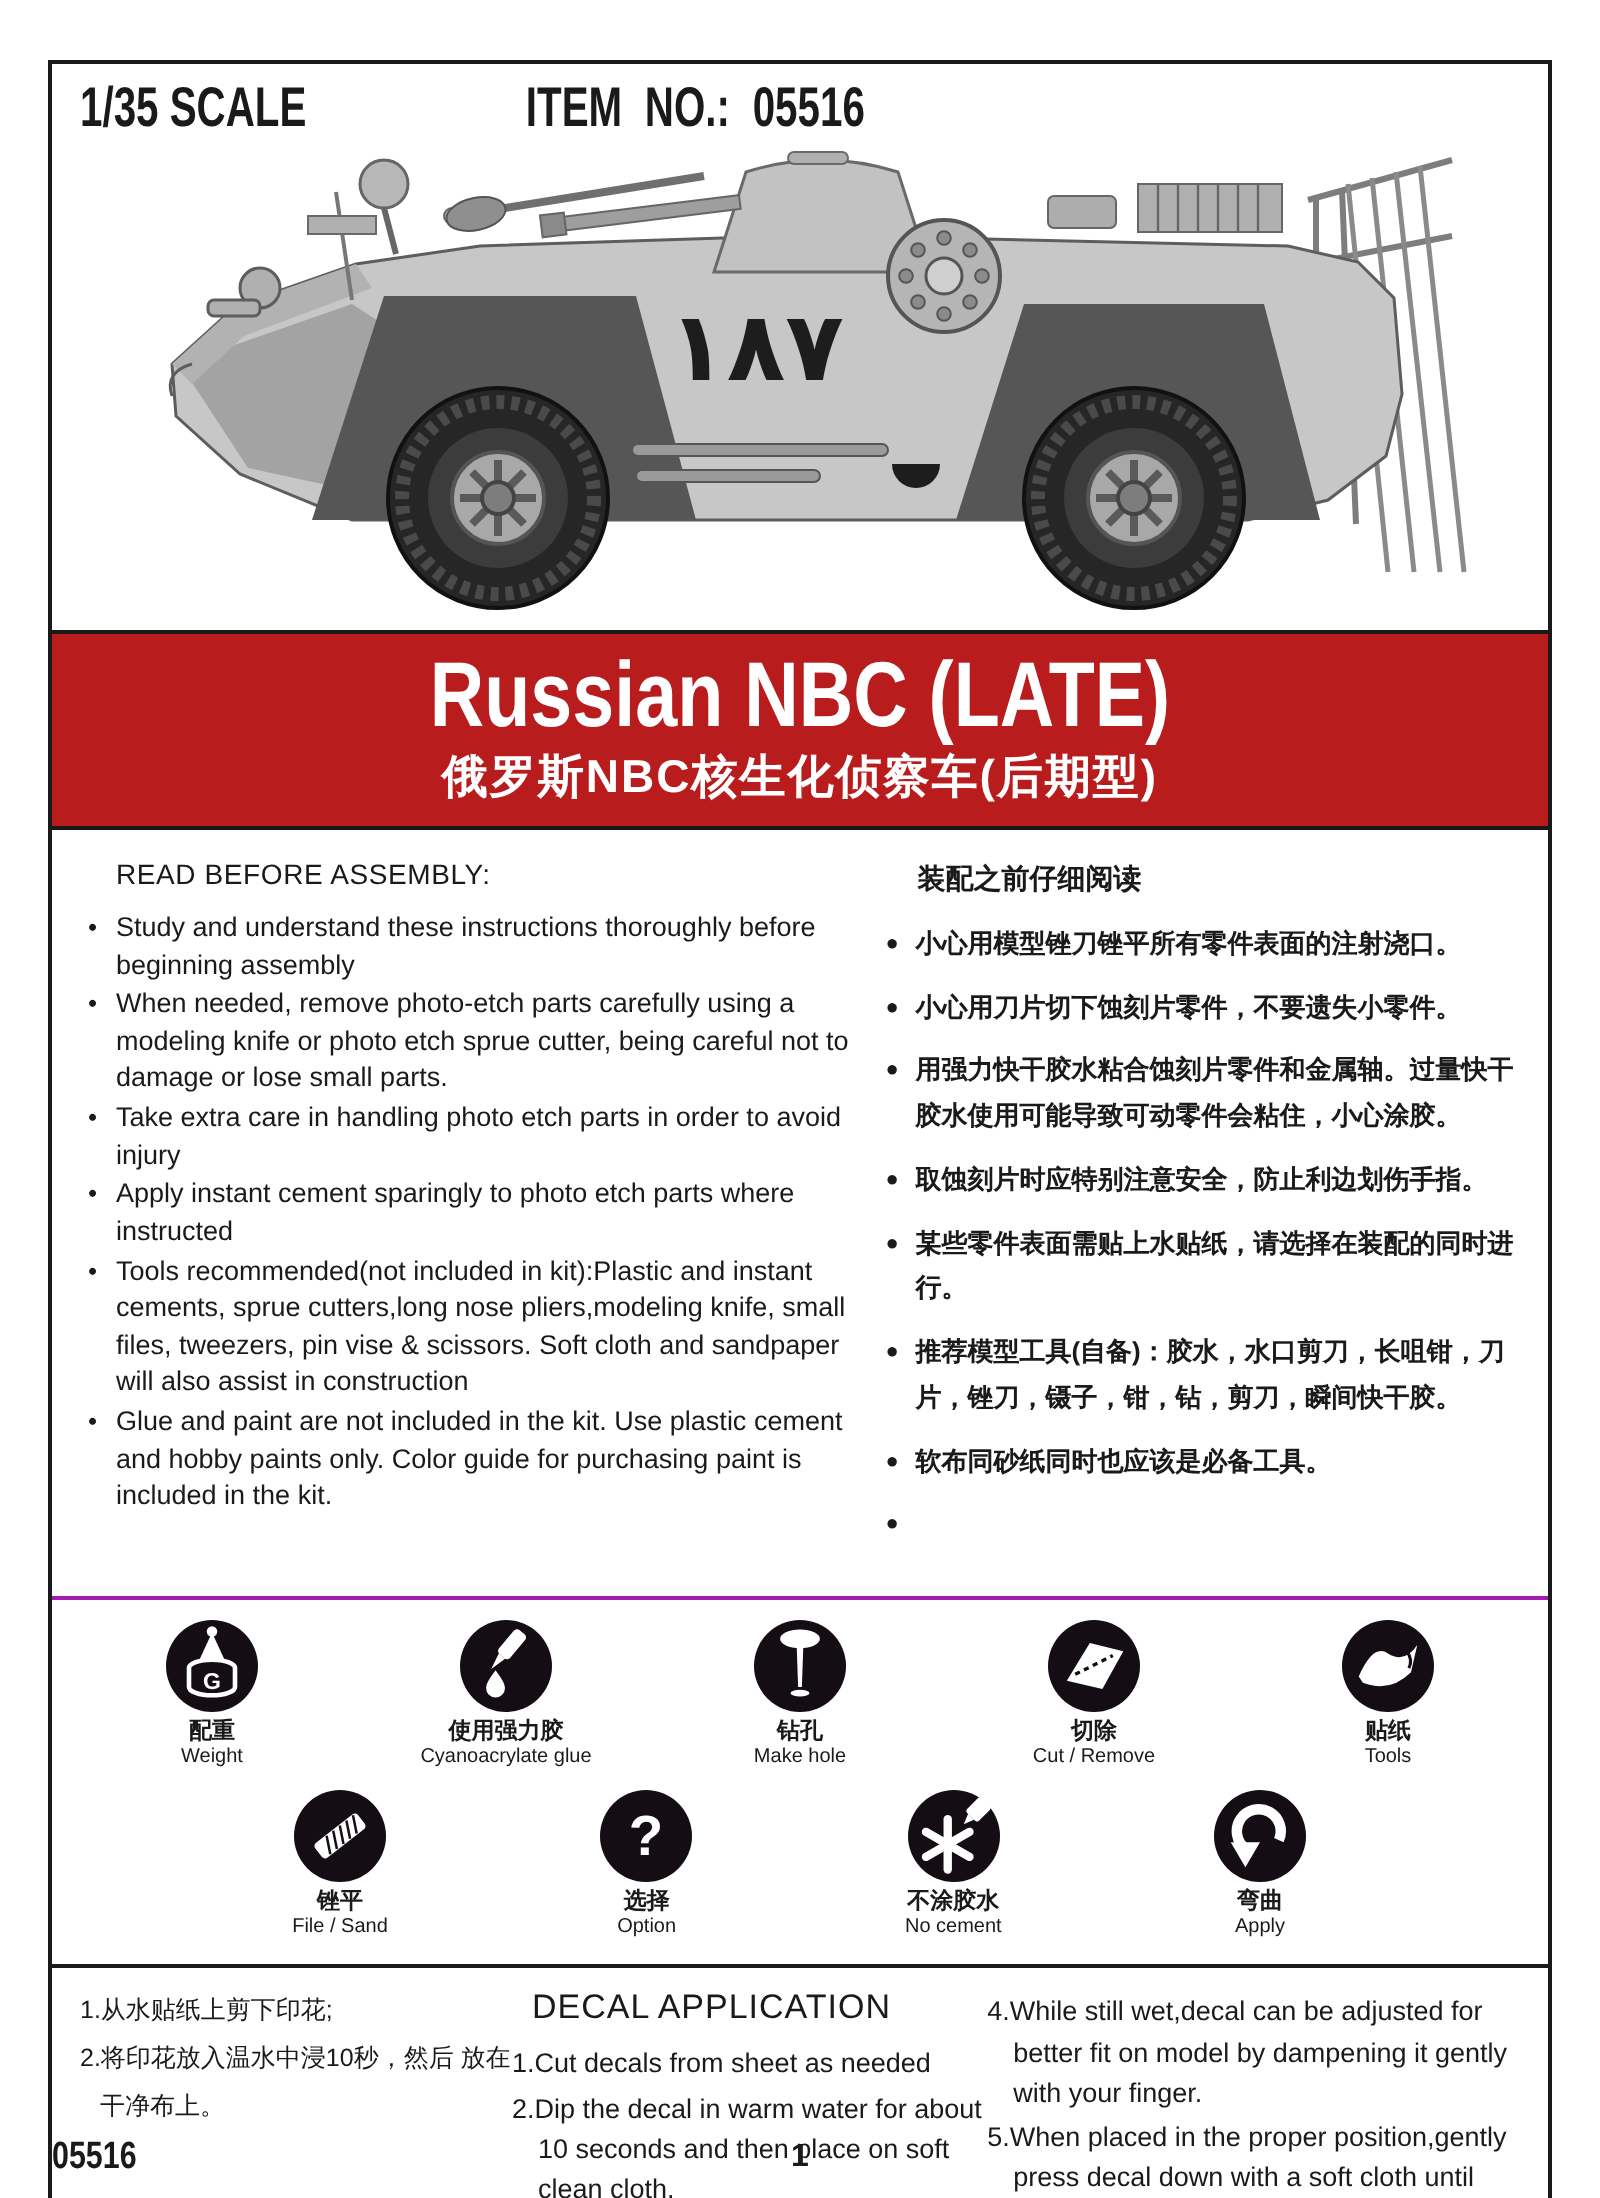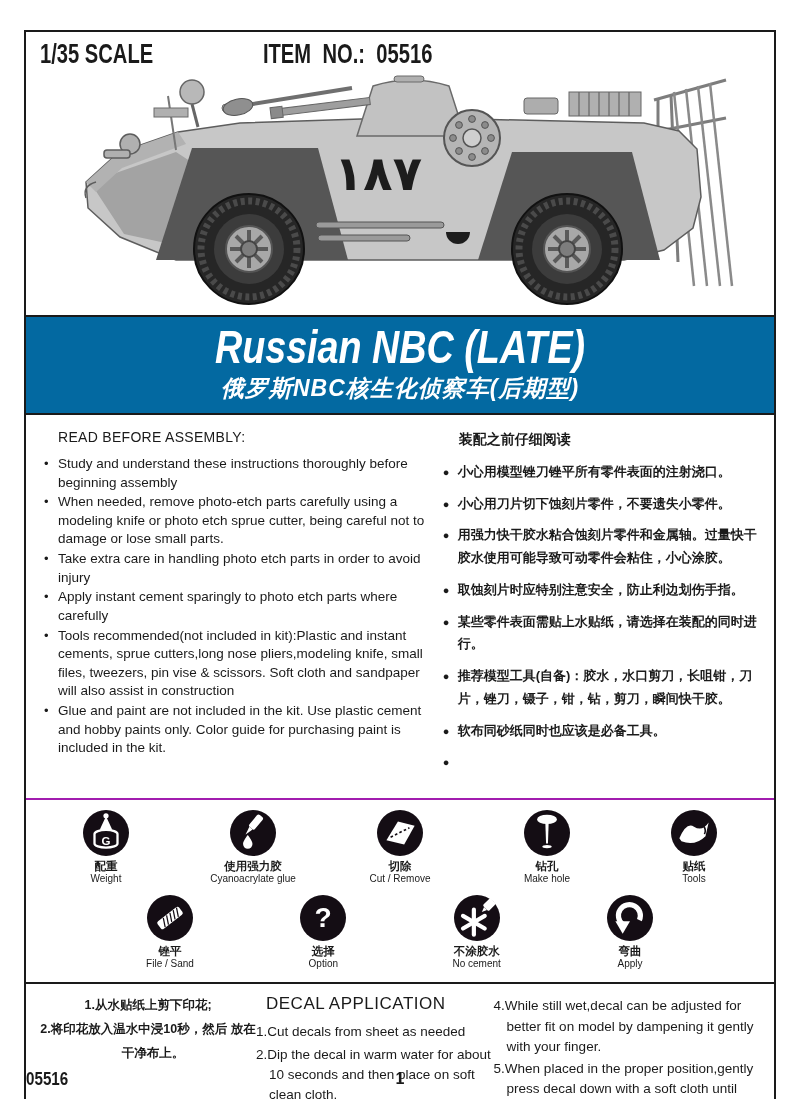--- a/index.html
+++ b/index.html
@@ -9,21 +9,21 @@
 
   
   .top-section{position:relative;height:283px;border-bottom:2px solid #1a1a1a;overflow:hidden;}
   .hdr-row{position:absolute;top:4px;left:0;right:0;display:flex;padding:2px 14px;z-index:2;}
   .hdr{font-size:28px;font-weight:bold;letter-spacing:0;white-space:nowrap;}
   .hdr-left{transform:scaleX(.72);transform-origin:left center;}
   .hdr-right{transform:scaleX(.72);transform-origin:right center;word-spacing:8px;}
   .veh-svg{position:absolute;left:0;top:0;width:752px;height:283px;z-index:1;}
 
   
-  .banner{background:#0369a1;color:#fff;text-align:center;padding:7px 0 9px;border-bottom:2px solid #1a1a1a;font-style:italic;}
+  .banner{background:#b91c1c;color:#fff;text-align:center;padding:7px 0 9px;border-bottom:2px solid #1a1a1a;}
   .title-en{font-size:46px;font-weight:bold;line-height:1.02;transform:scaleX(.82);transform-origin:center;white-space:nowrap;}
   .title-zh{font-size:23px;font-weight:bold;margin-top:2px;letter-spacing:1px;}
 
   
   .assembly{display:flex;padding:12px 16px 16px 18px;border-bottom:2px solid #a21caf;min-height:295px;box-sizing:border-box;}
   .col-en{flex:0 0 55%;padding-right:10px;box-sizing:border-box;}
   .col-zh{flex:1;padding-left:6px;box-sizing:border-box;}
   .as-title-en{font-size:14px;margin:2px 0 10px 14px;letter-spacing:.3px;}
   .as-title-zh{font-size:14px;font-weight:bold;margin:4px 0 12px 16px;}
   .b-row{display:flex;font-size:13.5px;line-height:1.38;margin-bottom:1px;}
@@ -37,21 +37,21 @@
   .sym-row1{padding:0 14px;}
   .sym-row2{padding:0 78px;margin-top:10px;}
   .sym{width:132px;text-align:center;}
   .sym-circle{width:46px;height:46px;border-radius:50%;background:#140d14;margin:0 auto 3px;display:flex;align-items:center;justify-content:center;}
   .sym-zh{font-size:11.5px;font-weight:bold;line-height:1.25;}
   .sym-en{font-size:10px;line-height:1.2;}
 
   
   .decal{display:grid;grid-template-columns:30% 33% 37%;padding:10px 14px 14px;box-sizing:border-box;min-height:158px;}
   .dz-title{font-size:13px;font-weight:bold;margin-bottom:6px;}
-  .dz-step{font-size:12.5px;font-weight:bold;line-height:1.9;padding-left:10px;text-indent:-10px;text-align:center;}
+  .dz-step{font-size:12.5px;font-weight:normal;line-height:1.9;padding-left:10px;text-indent:-10px;}
   .de-title{font-size:17px;letter-spacing:.5px;margin:0 0 8px 10px;}
   .de-step{font-size:13.5px;line-height:1.5;padding-left:13px;text-indent:-13px;margin-bottom:2px;}
   .de-col3{padding-top:2px;}
 
   
   .footer{position:absolute;left:0;right:0;top:1066px;height:26px;}
   .f-item{position:absolute;left:26px;top:2px;font-size:19px;font-weight:bold;transform:scaleX(.8);transform-origin:left center;}
   .f-page{position:absolute;left:0;right:0;top:4px;text-align:center;font-size:16px;font-weight:bold;}
 </style>
 </head>
@@ -179,21 +179,21 @@
         <div class="b-row">
             <span class="dot">•</span>
             <span>When needed, remove photo-etch parts carefully using a modeling knife or photo etch sprue cutter, being careful not to damage or lose small parts.</span>
           </div>
         <div class="b-row">
             <span class="dot">•</span>
             <span>Take extra care in handling photo etch parts in order to avoid injury</span>
           </div>
         <div class="b-row">
             <span class="dot">•</span>
-            <span>Apply instant cement sparingly to photo etch parts where carefully</span>
+            <span>Apply instant cement sparingly to photo etch parts where instructed</span>
           </div>
         <div class="b-row">
             <span class="dot">•</span>
             <span>Tools recommended(not included in kit):Plastic and instant cements, sprue cutters,long nose pliers,modeling knife, small files, tweezers, pin vise &amp; scissors. Soft cloth and sandpaper will also assist in construction</span>
           </div>
         <div class="b-row">
             <span class="dot">•</span>
             <span>Glue and paint are not included in the kit. Use plastic cement and hobby paints only. Color guide for purchasing paint is included in the kit.</span>
           </div>
       </div>
@@ -256,37 +256,37 @@
                 </g>
                 <path d="M17,24 c3.2,4.4 4.5,6.5 4.5,8.6 a4.5,4.5 0 1 1 -9,0 c0,-2.1 1.3,-4.2 4.5,-8.6 z" fill="#fff"></path>
               </svg>
           </div>
           <div class="sym-zh">使用强力胶</div>
           <div class="sym-en">Cyanoacrylate glue</div>
         </div>
         <div class="sym">
           <div class="sym-circle">
             <svg width="46" height="46" viewBox="0 0 44 44">
-                <polygon points="9,29 20,11 36,15 26,33" fill="#fff"></polygon>
-                <path d="M13,26 L31,17" stroke="#140d14" stroke-width="1.6" stroke-dasharray="2.5 2.2" fill="none"></path>
-              </svg>
-          </div>
-          <div class="sym-zh">切除</div>
-          <div class="sym-en">Cut / Remove</div>
-        </div>
-        <div class="sym">
-          <div class="sym-circle">
-            <svg width="46" height="46" viewBox="0 0 44 44">
                 <ellipse cx="22" cy="9" rx="9.5" ry="4.5" fill="#fff"></ellipse>
                 <path d="M20.4,12 h3.2 l-0.7,20 h-1.8 z" fill="#fff"></path>
                 <ellipse cx="22" cy="35" rx="4.5" ry="1.6" fill="#fff"></ellipse>
               </svg>
           </div>
           <div class="sym-zh">钻孔</div>
           <div class="sym-en">Make hole</div>
+        </div>
+        <div class="sym">
+          <div class="sym-circle">
+            <svg width="46" height="46" viewBox="0 0 44 44">
+                <polygon points="9,29 20,11 36,15 26,33" fill="#fff"></polygon>
+                <path d="M13,26 L31,17" stroke="#140d14" stroke-width="1.6" stroke-dasharray="2.5 2.2" fill="none"></path>
+              </svg>
+          </div>
+          <div class="sym-zh">切除</div>
+          <div class="sym-en">Cut / Remove</div>
         </div>
         <div class="sym">
           <div class="sym-circle">
             <svg width="46" height="46" viewBox="0 0 44 44">
                 <path d="M8,27 Q15,11 22,16 Q30,21 36,12 L33,25 Q23,35 10,30 Z" fill="#fff"></path>
                 <path d="M31,15 q3,4 1,8" stroke="#140d14" stroke-width="1.5" fill="none"></path>
               </svg>
           </div>
           <div class="sym-zh">贴纸</div>
           <div class="sym-en">Tools</div>

